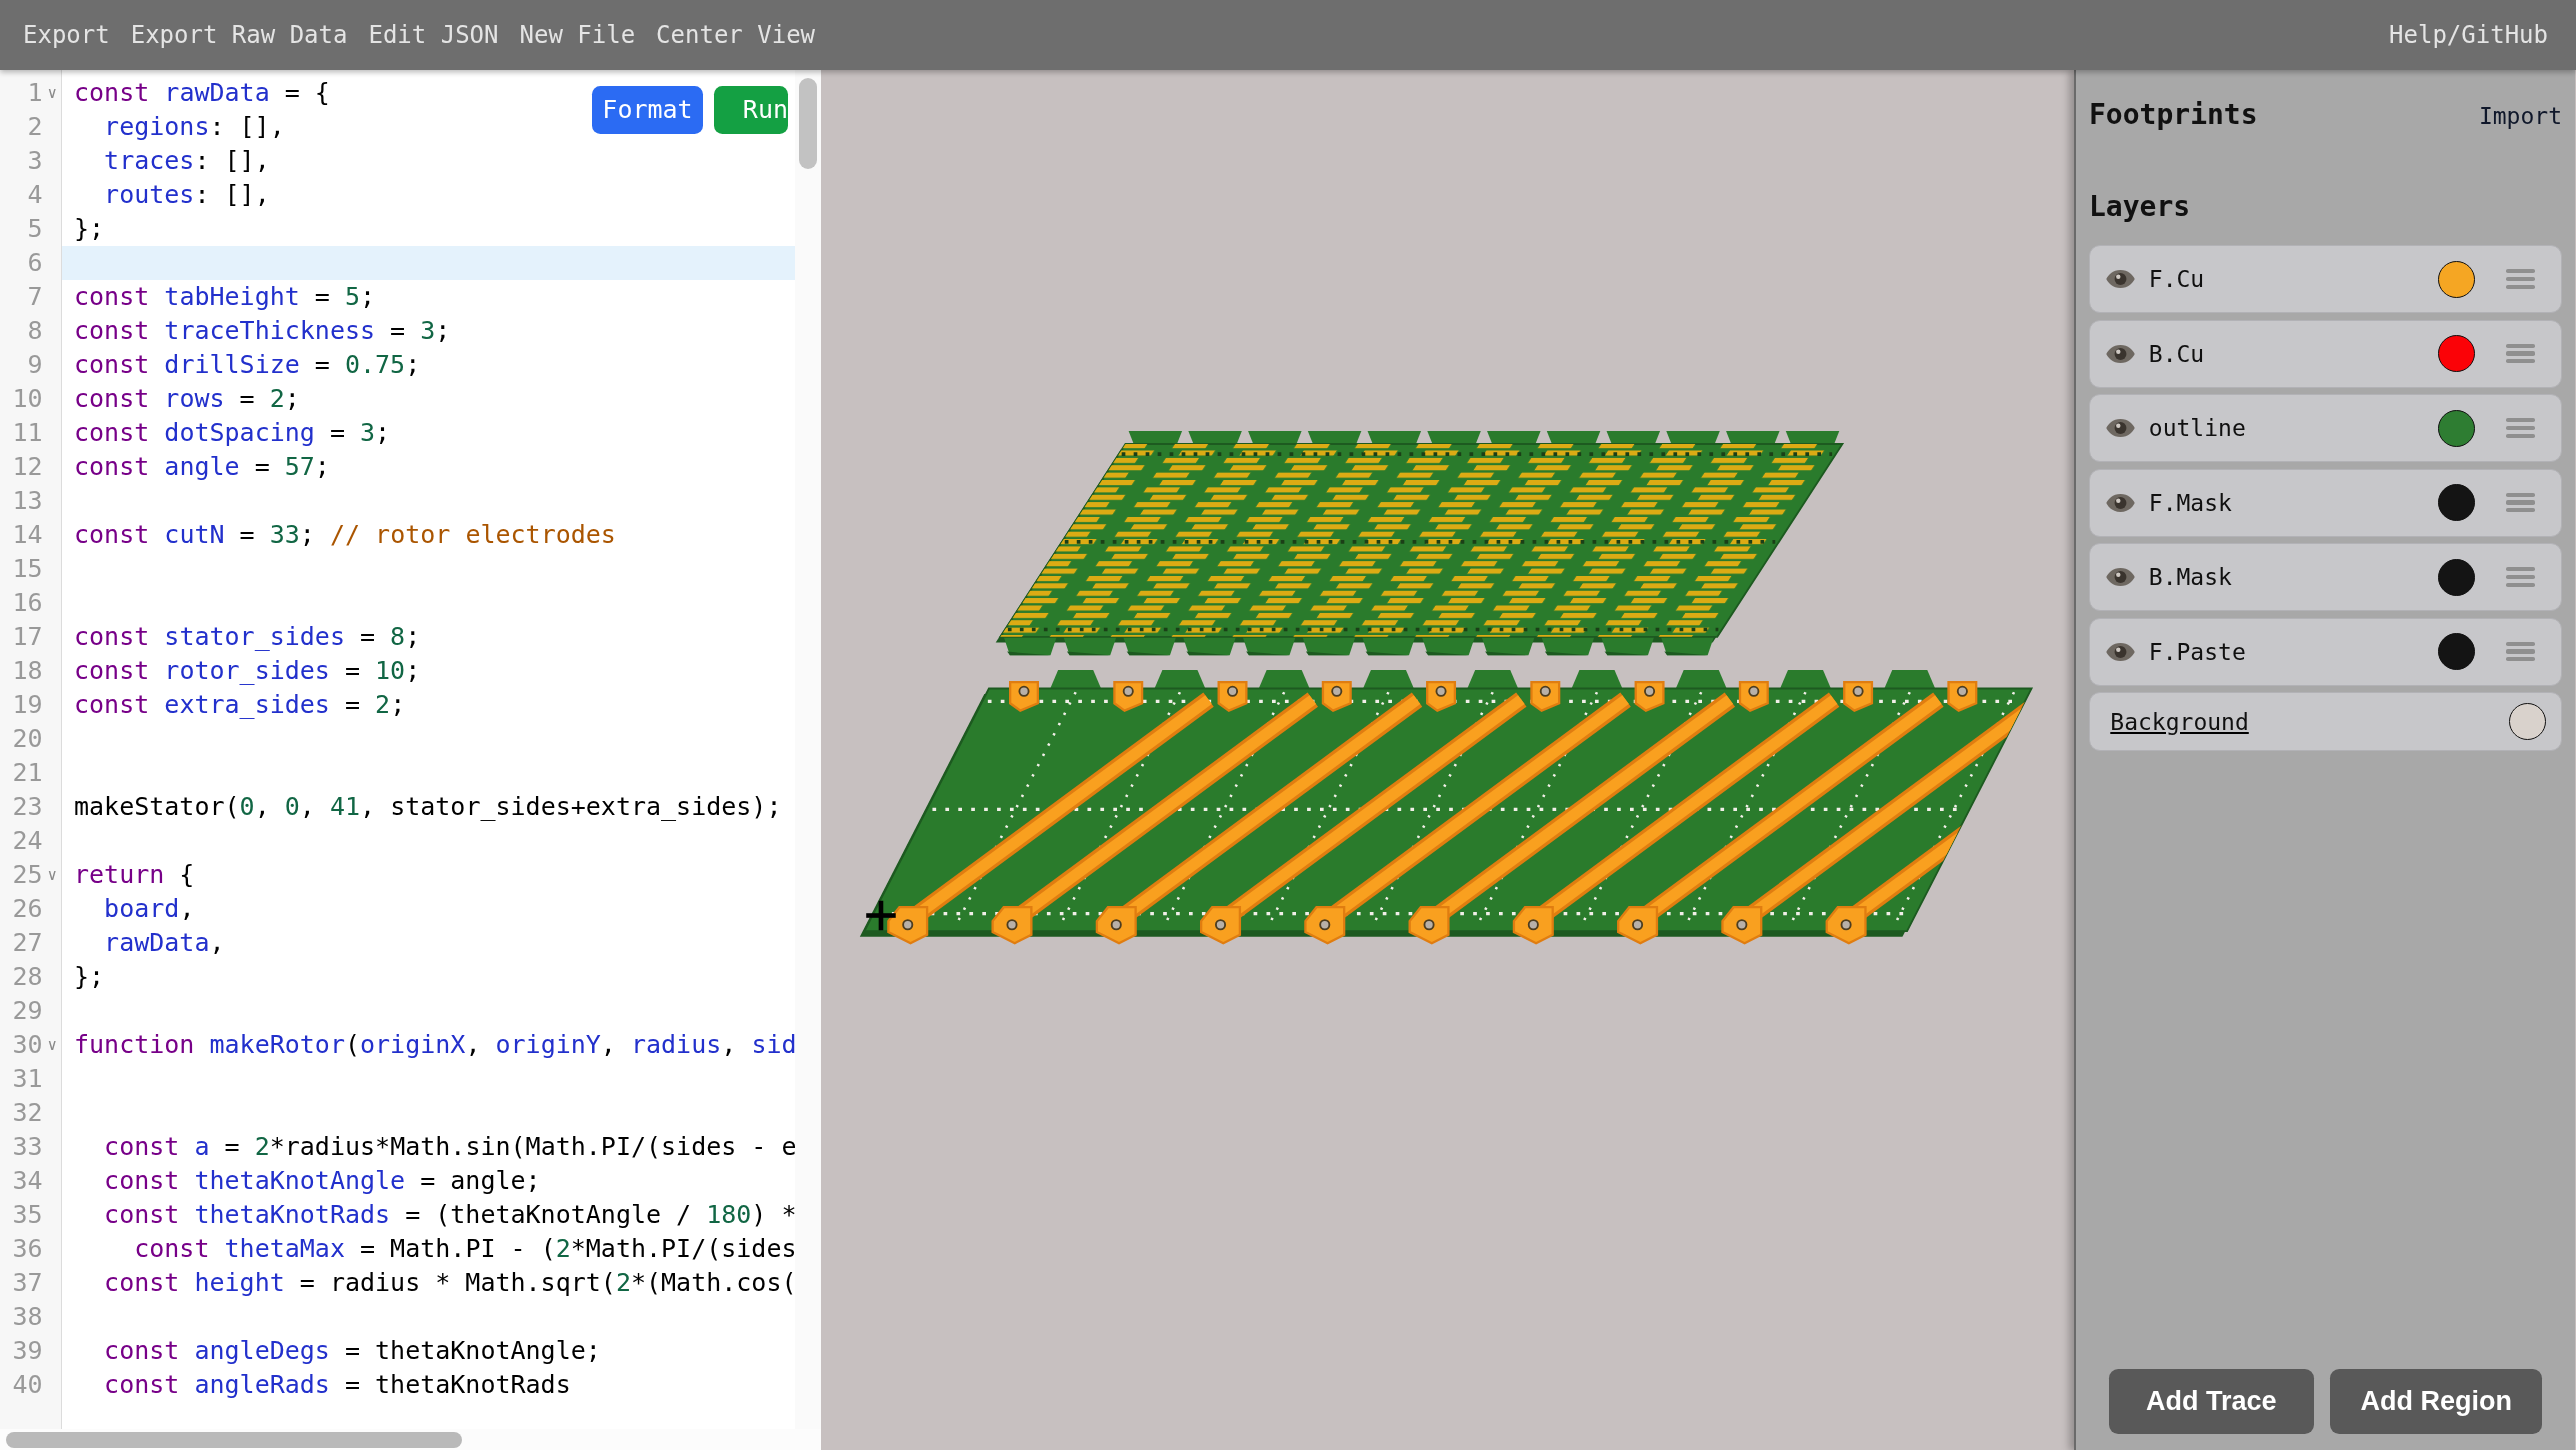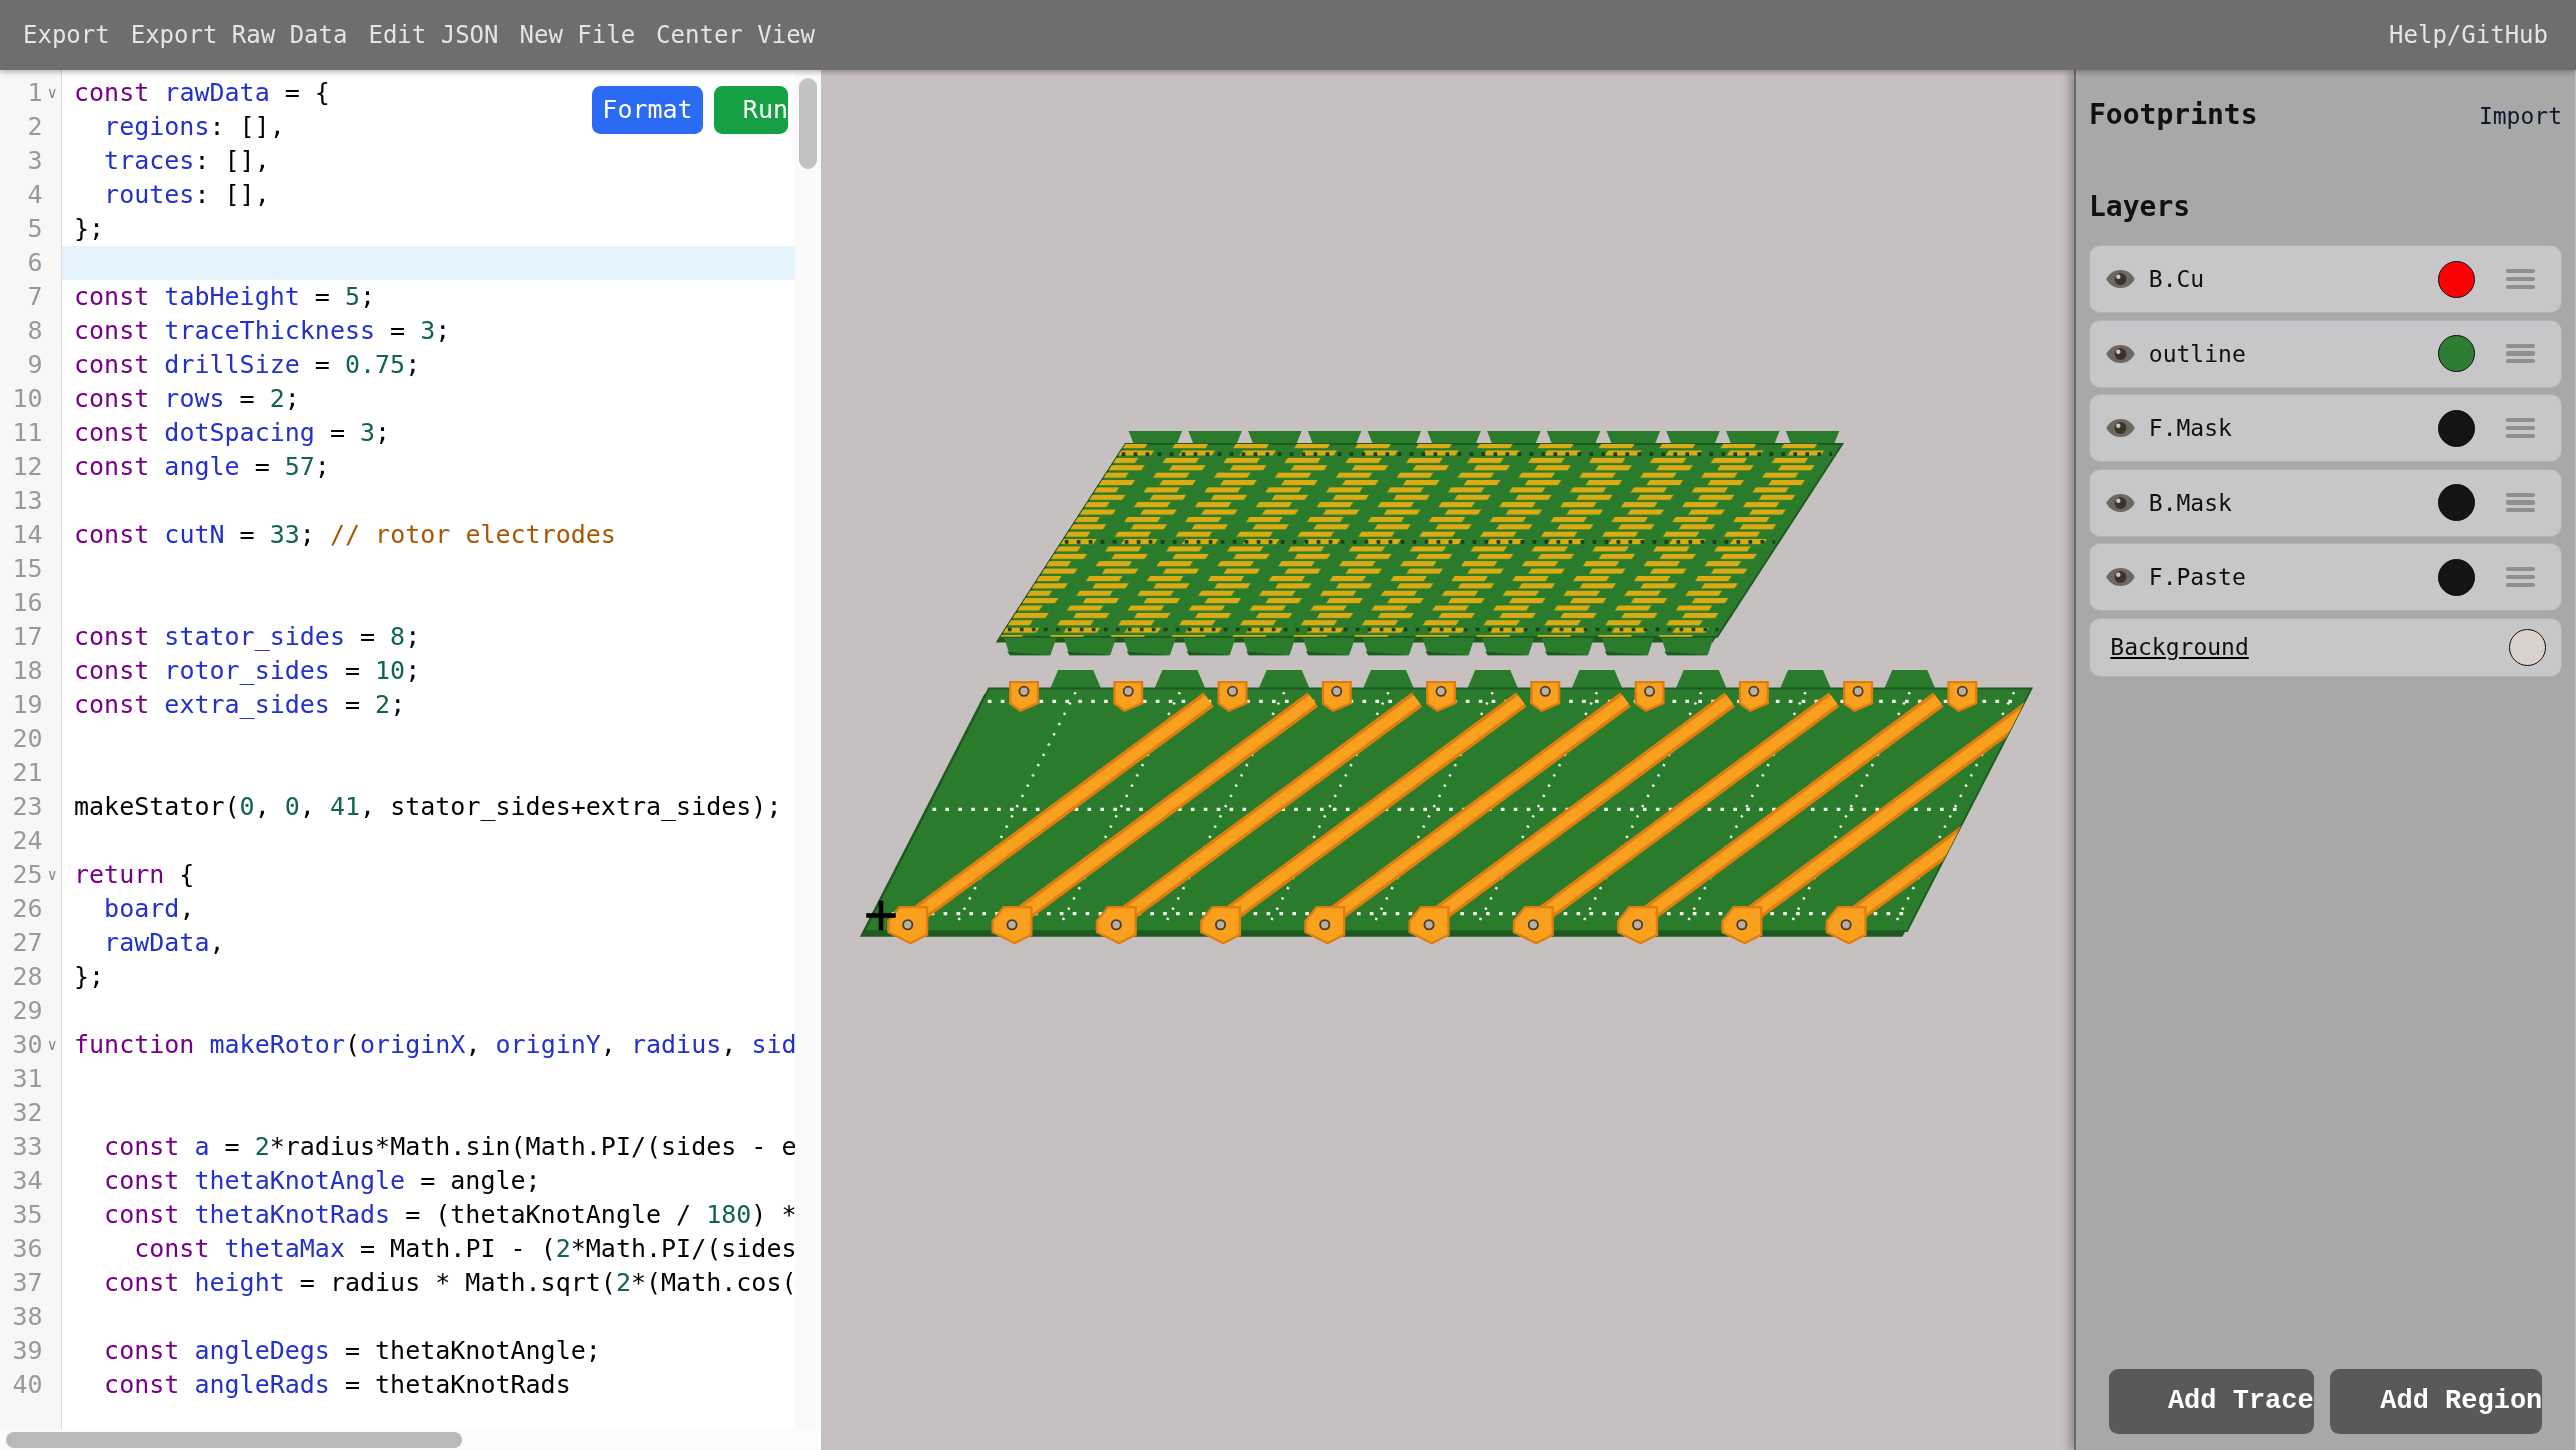--- a/index.html
+++ b/index.html
@@ -65,22 +65,22 @@
   .layer-label { font-size:23px; color:#101010; margin-left:13px; }
   .layer-label.noeye { margin-left:5.5px; }
   .layer-spacer { flex:1; }
   .swatch { width:37px; height:37px; border-radius:50%; border:1.8px solid #101010; flex:none; }
   .burger { width:29.5px; margin-left:31px; margin-right:11px; cursor:pointer; flex:none; }
   .burger div { height:4.2px; background:#8f8f8f; border-radius:1.8px; margin:3.7px 0; }
   .eye { flex:none; cursor:pointer; display:flex; }
   .panel-buttons { position:absolute; bottom:17.5px; left:0; right:0; display:flex;
                    justify-content:center; gap:16.6px; }
   .panel-btn { height:65px; border:none; border-radius:9.2px; background:#595959; color:#fff;
-               font-family:Liberation Mono, monospace; font-size:27px; font-weight:bold;
-               cursor:pointer;text-align:right; }
+               font-family:Liberation Sans, sans-serif; font-size:27px; font-weight:bold;
+               cursor:pointer; }
   .panel-btn.trace { width:205px; }
   .panel-btn.region { width:212px; }
 </style>
 </head>
 <body>
 
 <div class="menubar">
   <div class="menu-items" id="menu-items">
       <span class="menu-item">Export</span>
       <span class="menu-item">Export Raw Data</span>
@@ -532,88 +532,105 @@
     <div class="layers-title">Layers</div>
     <div class="layers-list" id="layers-list">
         <div class="layer-row">
           <span class="eye">
             <svg viewBox="0 0 24 16" width="31" height="22">
               <path d="M12 1 C6 1 2.4 5 1 8 c1.4 3 5 7 11 7 s9.6-4 11-7 C21.6 5 18 1 12 1 Z" fill="#6e6861"></path>
               <circle cx="12" cy="8" r="4.6" fill="#3a342e"></circle>
               <circle cx="10.3" cy="6.3" r="1.7" fill="#cfc9c3"></circle>
             </svg>
           </span>
-          <span class="layer-label">B.Cu</span>
+          <span class="layer-label">F.Cu</span>
           <span class="layer-spacer"></span>
-          <span class="swatch" style="background: rgb(251, 2, 7);"></span>
+          <span class="swatch" style="background: rgb(245, 166, 35);"></span>
           <span class="burger">
             <div></div>
             <div></div>
             <div></div>
           </span>
         </div>
         <div class="layer-row">
           <span class="eye">
             <svg viewBox="0 0 24 16" width="31" height="22">
               <path d="M12 1 C6 1 2.4 5 1 8 c1.4 3 5 7 11 7 s9.6-4 11-7 C21.6 5 18 1 12 1 Z" fill="#6e6861"></path>
               <circle cx="12" cy="8" r="4.6" fill="#3a342e"></circle>
               <circle cx="10.3" cy="6.3" r="1.7" fill="#cfc9c3"></circle>
             </svg>
           </span>
-          <span class="layer-label">outline</span>
+          <span class="layer-label">B.Cu</span>
           <span class="layer-spacer"></span>
-          <span class="swatch" style="background: rgb(46, 125, 50);"></span>
+          <span class="swatch" style="background: rgb(251, 2, 7);"></span>
           <span class="burger">
             <div></div>
             <div></div>
             <div></div>
           </span>
         </div>
         <div class="layer-row">
           <span class="eye">
             <svg viewBox="0 0 24 16" width="31" height="22">
               <path d="M12 1 C6 1 2.4 5 1 8 c1.4 3 5 7 11 7 s9.6-4 11-7 C21.6 5 18 1 12 1 Z" fill="#6e6861"></path>
               <circle cx="12" cy="8" r="4.6" fill="#3a342e"></circle>
               <circle cx="10.3" cy="6.3" r="1.7" fill="#cfc9c3"></circle>
             </svg>
           </span>
-          <span class="layer-label">F.Mask</span>
+          <span class="layer-label">outline</span>
           <span class="layer-spacer"></span>
-          <span class="swatch" style="background: rgb(20, 20, 20);"></span>
+          <span class="swatch" style="background: rgb(46, 125, 50);"></span>
           <span class="burger">
             <div></div>
             <div></div>
             <div></div>
           </span>
         </div>
         <div class="layer-row">
           <span class="eye">
             <svg viewBox="0 0 24 16" width="31" height="22">
               <path d="M12 1 C6 1 2.4 5 1 8 c1.4 3 5 7 11 7 s9.6-4 11-7 C21.6 5 18 1 12 1 Z" fill="#6e6861"></path>
               <circle cx="12" cy="8" r="4.6" fill="#3a342e"></circle>
               <circle cx="10.3" cy="6.3" r="1.7" fill="#cfc9c3"></circle>
             </svg>
           </span>
-          <span class="layer-label">B.Mask</span>
+          <span class="layer-label">F.Mask</span>
           <span class="layer-spacer"></span>
           <span class="swatch" style="background: rgb(20, 20, 20);"></span>
           <span class="burger">
             <div></div>
             <div></div>
             <div></div>
           </span>
         </div>
         <div class="layer-row">
           <span class="eye">
             <svg viewBox="0 0 24 16" width="31" height="22">
               <path d="M12 1 C6 1 2.4 5 1 8 c1.4 3 5 7 11 7 s9.6-4 11-7 C21.6 5 18 1 12 1 Z" fill="#6e6861"></path>
               <circle cx="12" cy="8" r="4.6" fill="#3a342e"></circle>
               <circle cx="10.3" cy="6.3" r="1.7" fill="#cfc9c3"></circle>
             </svg>
           </span>
+          <span class="layer-label">B.Mask</span>
+          <span class="layer-spacer"></span>
+          <span class="swatch" style="background: rgb(20, 20, 20);"></span>
+          <span class="burger">
+            <div></div>
+            <div></div>
+            <div></div>
+          </span>
+        </div>
+        <div class="layer-row">
+          <span class="eye">
+            <svg viewBox="0 0 24 16" width="31" height="22">
+              <path d="M12 1 C6 1 2.4 5 1 8 c1.4 3 5 7 11 7 s9.6-4 11-7 C21.6 5 18 1 12 1 Z" fill="#6e6861"></path>
+              <circle cx="12" cy="8" r="4.6" fill="#3a342e"></circle>
+              <circle cx="10.3" cy="6.3" r="1.7" fill="#cfc9c3"></circle>
+            </svg>
+          </span>
           <span class="layer-label">F.Paste</span>
           <span class="layer-spacer"></span>
           <span class="swatch" style="background: rgb(20, 20, 20);"></span>
           <span class="burger">
             <div></div>
             <div></div>
             <div></div>
           </span>
         </div>
         <div class="layer-row bgrow">

